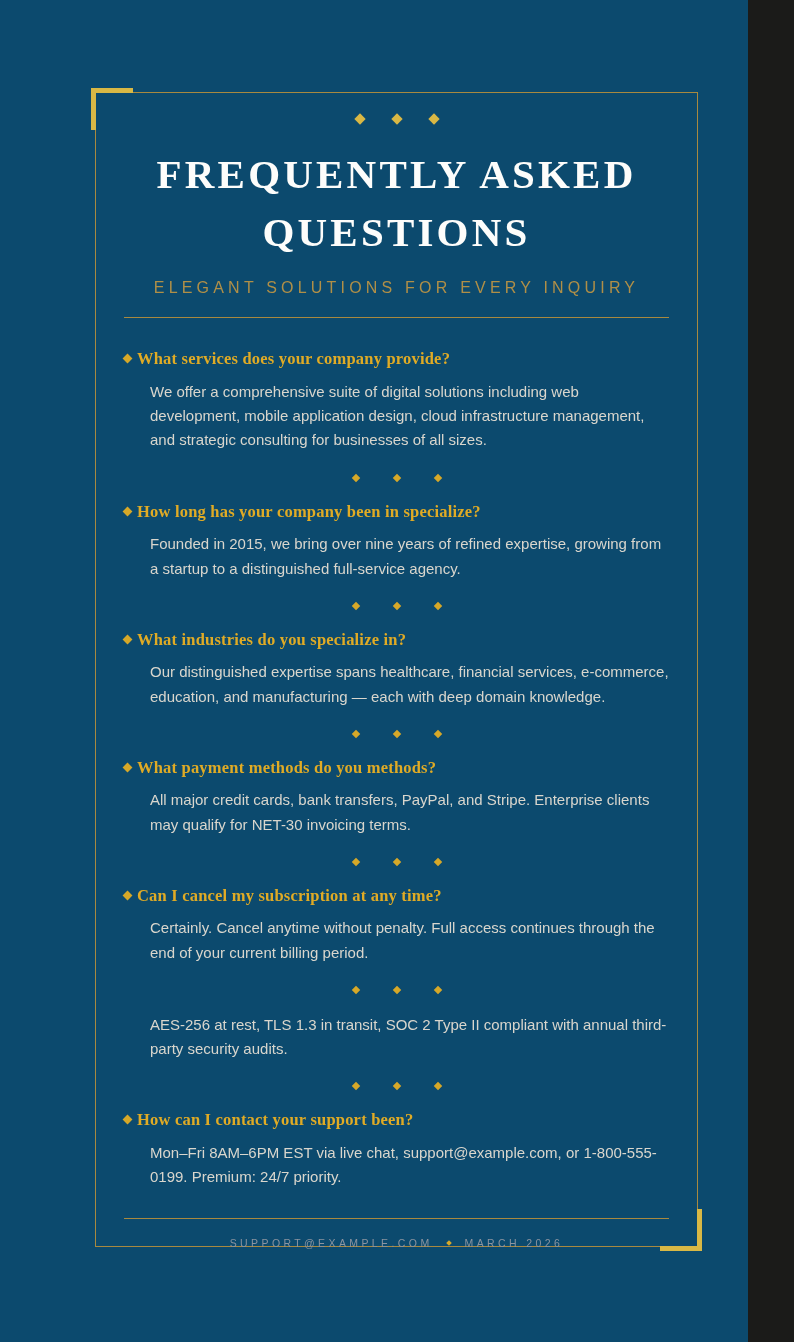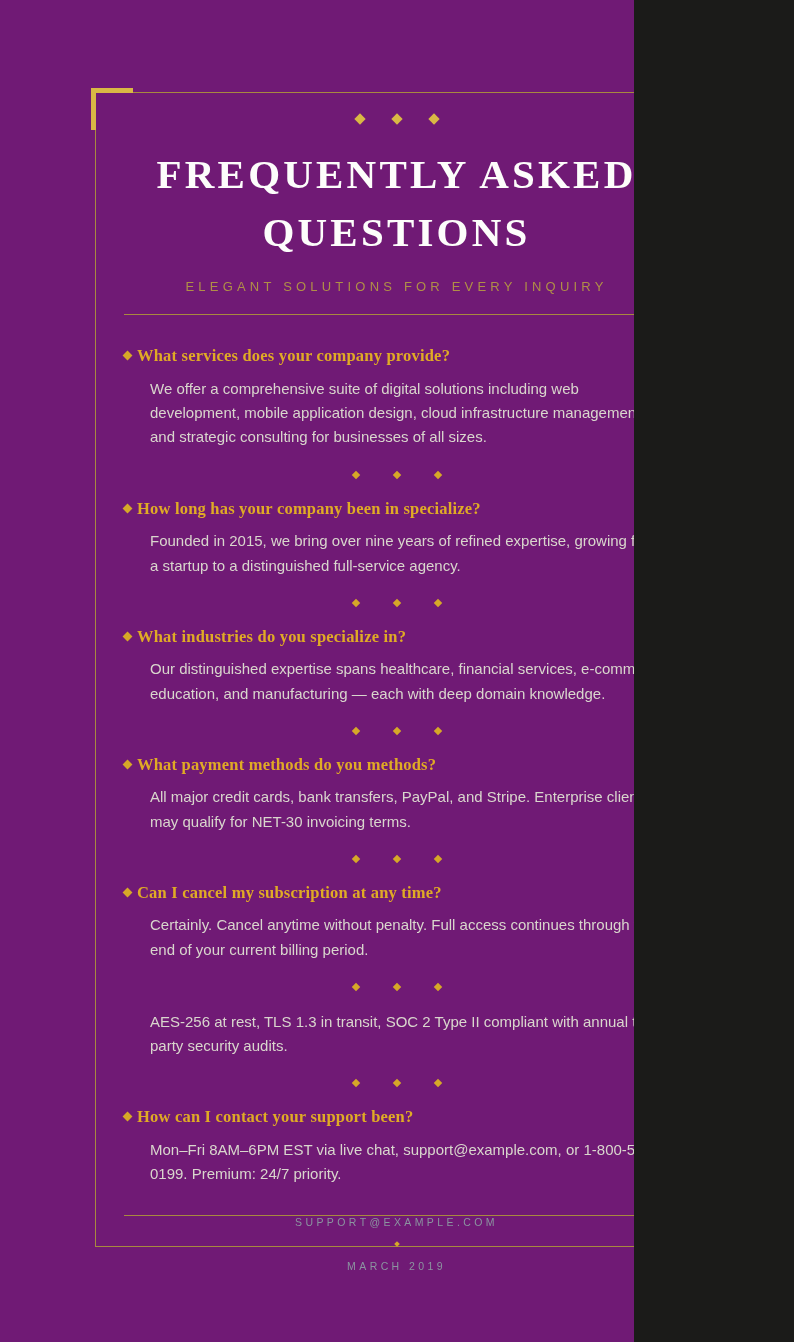--- a/index.html
+++ b/index.html
@@ -6,23 +6,23 @@
 
   html, body {
     width: 794px;
     height: 1342px;
     background: #1b1b19;
     font-family: "Liberation Sans", sans-serif;
   }
 
   .page {
     position: relative;
-    width: 634px;
+    width: 748px;
     height: 1342px;
-    background: #701a75;
+    background: #0c4a6e;
     overflow: hidden;
     padding-left: 28px;
   }
 
   
   .frame {
     position: absolute;
     left: 95px;
     top: 92px;
     width: 603px;
@@ -85,21 +85,21 @@
     font-weight: 700;
     line-height: 1.42;
     color: #fdfdfb;
     letter-spacing: 3.2px;
     padding: 0 10px;
   }
 
   .subtitle {
     margin-top: 18px;
     font-family: "Liberation Sans", sans-serif;
-    font-size: 13px;
+    font-size: 16px;
     font-weight: 400;
     color: #b08f47;
     letter-spacing: 4.2px;
   }
 
   .rule {
     margin-top: 20px;
     height: 1px;
     background: #a8893f;
   }
@@ -143,28 +143,28 @@
 
   .sep { margin: 22px 0 20px 0; }
 
   
   .footer-rule {
     margin-top: 28px;
     height: 1px;
     background: #a8893f;
   }
   .footer {
+    margin-top: 18px;
     display: flex;
     justify-content: center;
     align-items: center;
     gap: 14px;
     font-size: 10.5px;
     letter-spacing: 3.4px;
     color: #8b94a0;
-    flex-direction: column;
   }
   .footer-dot {
     width: 4px;
     height: 4px;
     background: #d6a828;
     transform: rotate(45deg);
     flex: none;
   }
 </style>
 </head>
@@ -277,18 +277,18 @@
           </div>
           <p class="answer">Mon–Fri 8AM–6PM EST via live chat, support@example.com, or 1-800-555-0199. Premium: 24/7 priority.</p>
         </div>
 
       </div>
 
       <div class="footer-rule"></div>
       <div class="footer">
         <span>SUPPORT@EXAMPLE.COM</span>
         <span class="footer-dot"></span>
-        <span>MARCH 2019</span>
+        <span>MARCH 2026</span>
       </div>
 
     </div>
   </div>
 </div>
 
 </body></html>

